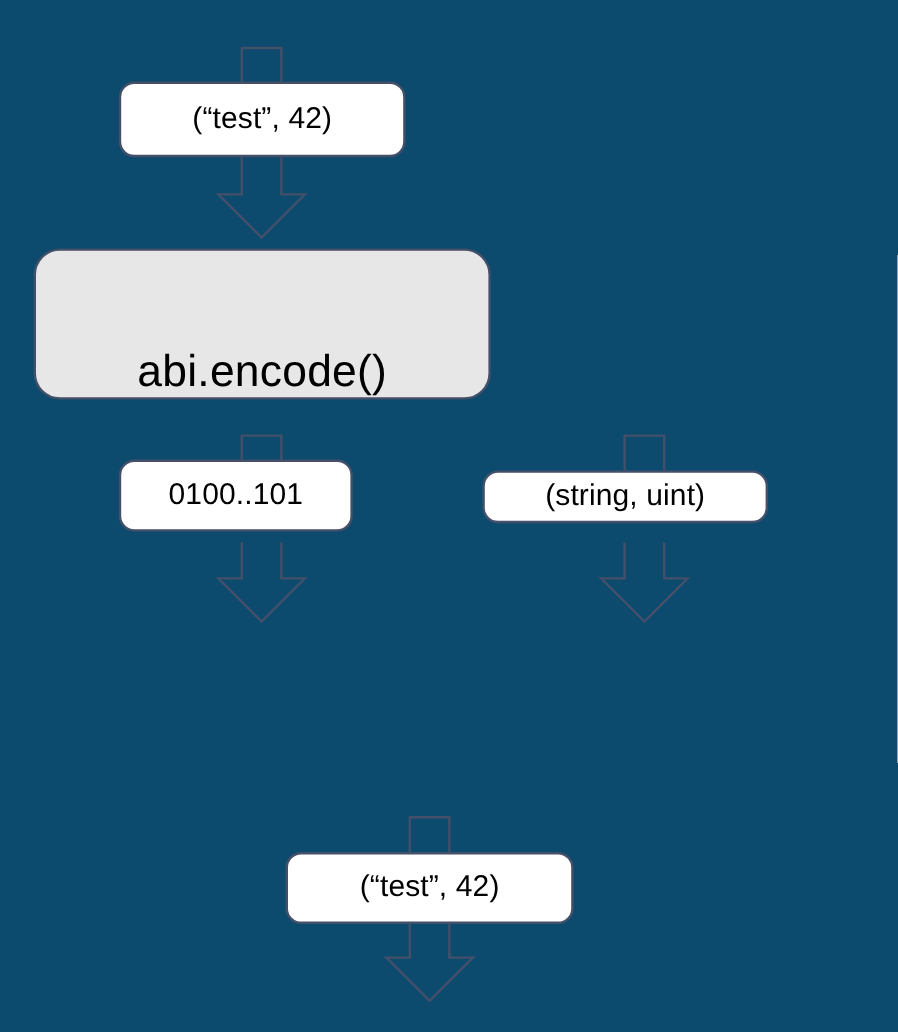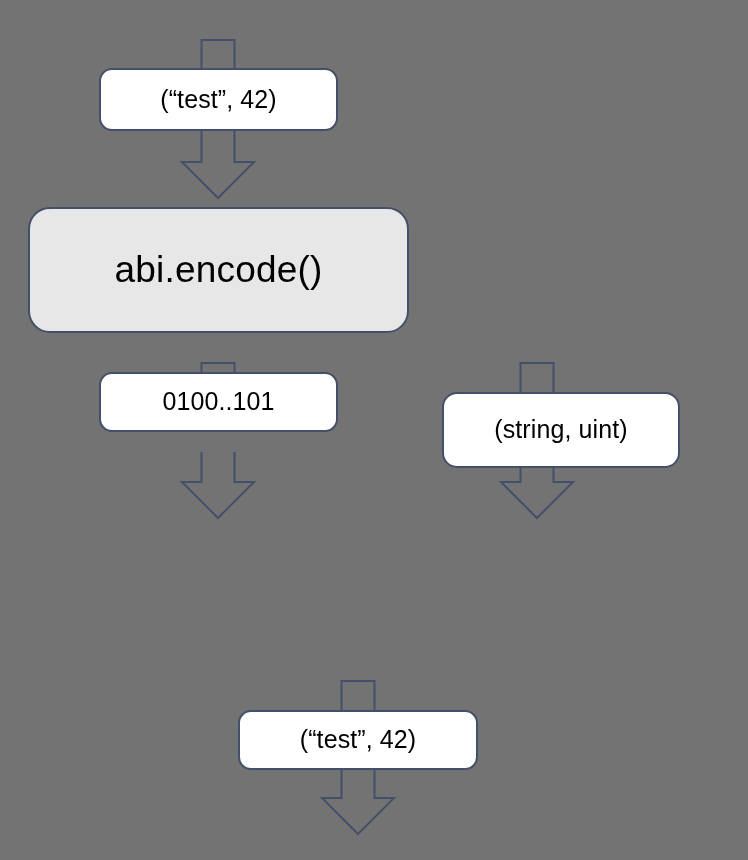--- a/index.html
+++ b/index.html
@@ -8,21 +8,21 @@
     background: #ffffff;
   }
   body {
     font-family: "Liberation Sans", sans-serif;
     -webkit-font-smoothing: antialiased;
   }
   #diagram-canvas {
     position: relative;
     width: 748px;
     height: 860px;
-    background: #737373;
+    background: #0c4a6e;
     overflow: hidden;
   }
   .node {
     position: absolute;
     box-sizing: border-box;
     border: 2px solid #44506a;
     border-radius: 13px;
     display: flex;
     align-items: center;
     justify-content: center;
@@ -100,25 +100,25 @@
       </svg>
     </div>
     <div class="connector" style="left: 318px; top: 766px; width: 80px; height: 72px;">
       <svg width="80" height="72" viewBox="0 0 80 72">
         <polyline points="23.5,4 23.5,32 4,32 40,68 76,32 56.5,32 56.5,4"></polyline>
       </svg>
     </div>
     <div class="node node-value" style="left: 99px; top: 68px; width: 239px; height: 63px;">
       <span class="node-label">(“test”, 42)</span>
     </div>
-    <div class="node node-process" style="left: 28px; top: 207px; width: 381px; height: 126px;">
+    <div class="node node-process" style="left: 28px; top: 207px; width: 381px; height: 126px; align-items: flex-end;">
       <span class="node-label">abi.encode()</span>
     </div>
-    <div class="node node-value" style="left: 99px; top: 372px; width: 239px; height: 60px;">
+    <div class="node node-value" style="left: 99px; top: 383px; width: 195px; height: 60px;">
       <span class="node-label">0100..101</span>
     </div>
-    <div class="node node-value" style="left: 442px; top: 392px; width: 238px; height: 76px; border-radius: 15px;">
+    <div class="node node-value" style="left: 402px; top: 392px; width: 238px; height: 44px;">
       <span class="node-label">(string, uint)</span>
     </div>
     <div class="node node-value" style="left: 238px; top: 710px; width: 240px; height: 60px;">
       <span class="node-label">(“test”, 42)</span>
     </div>
   </div>
 
 </body></html>

